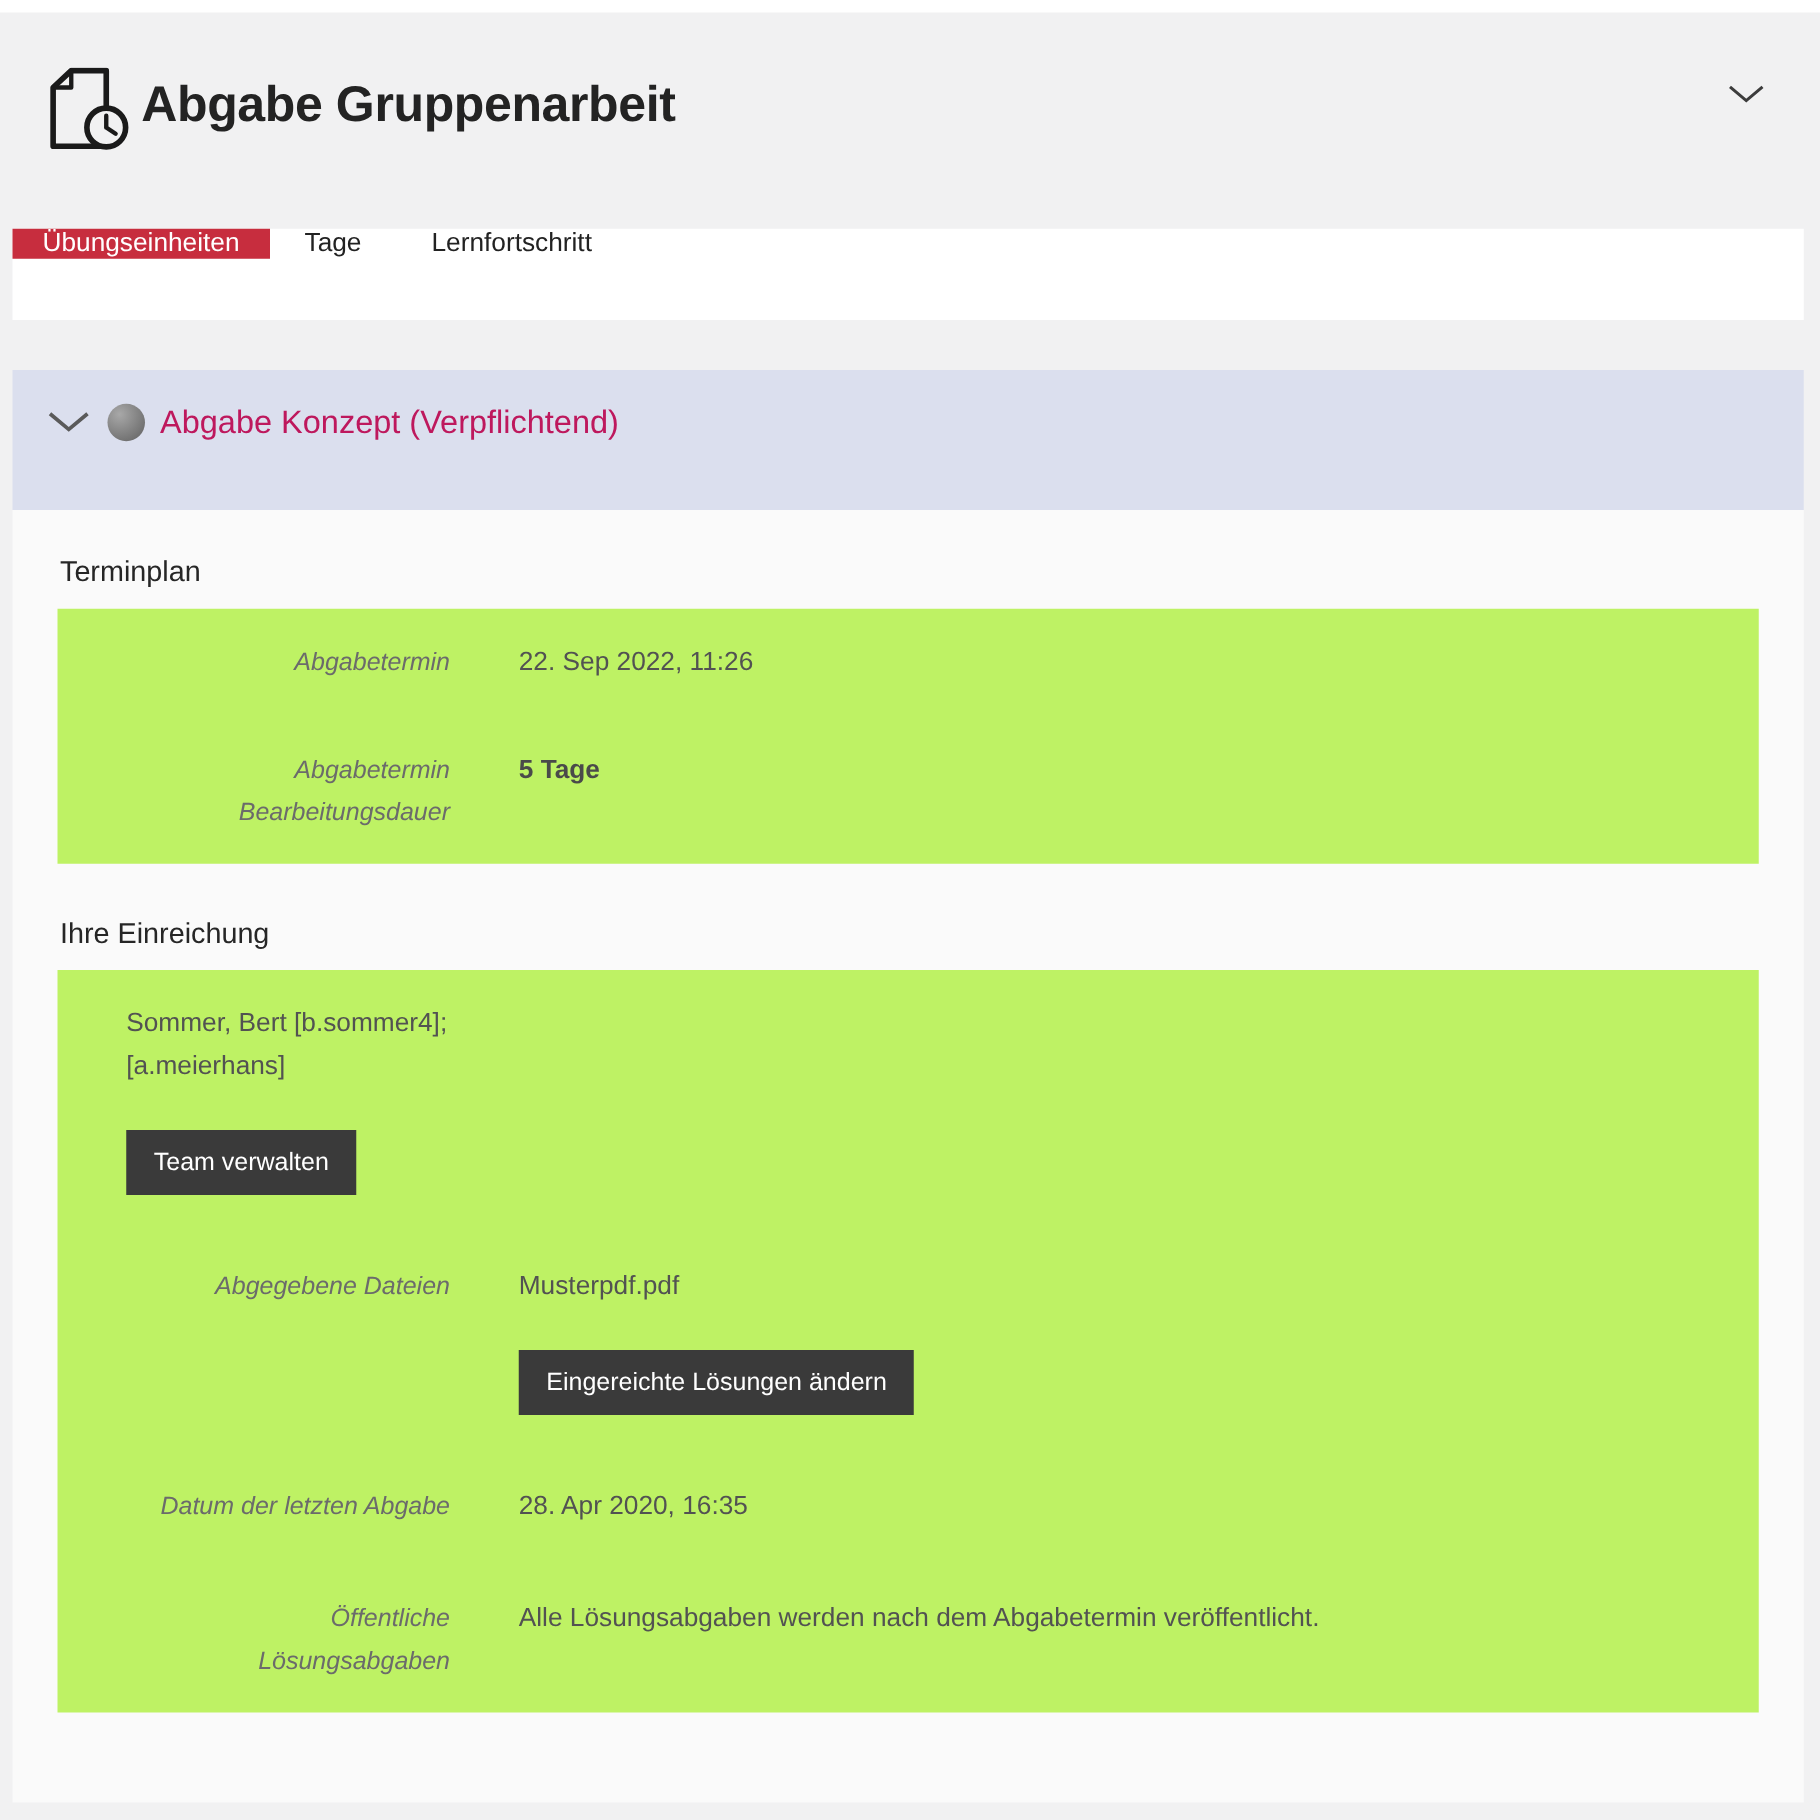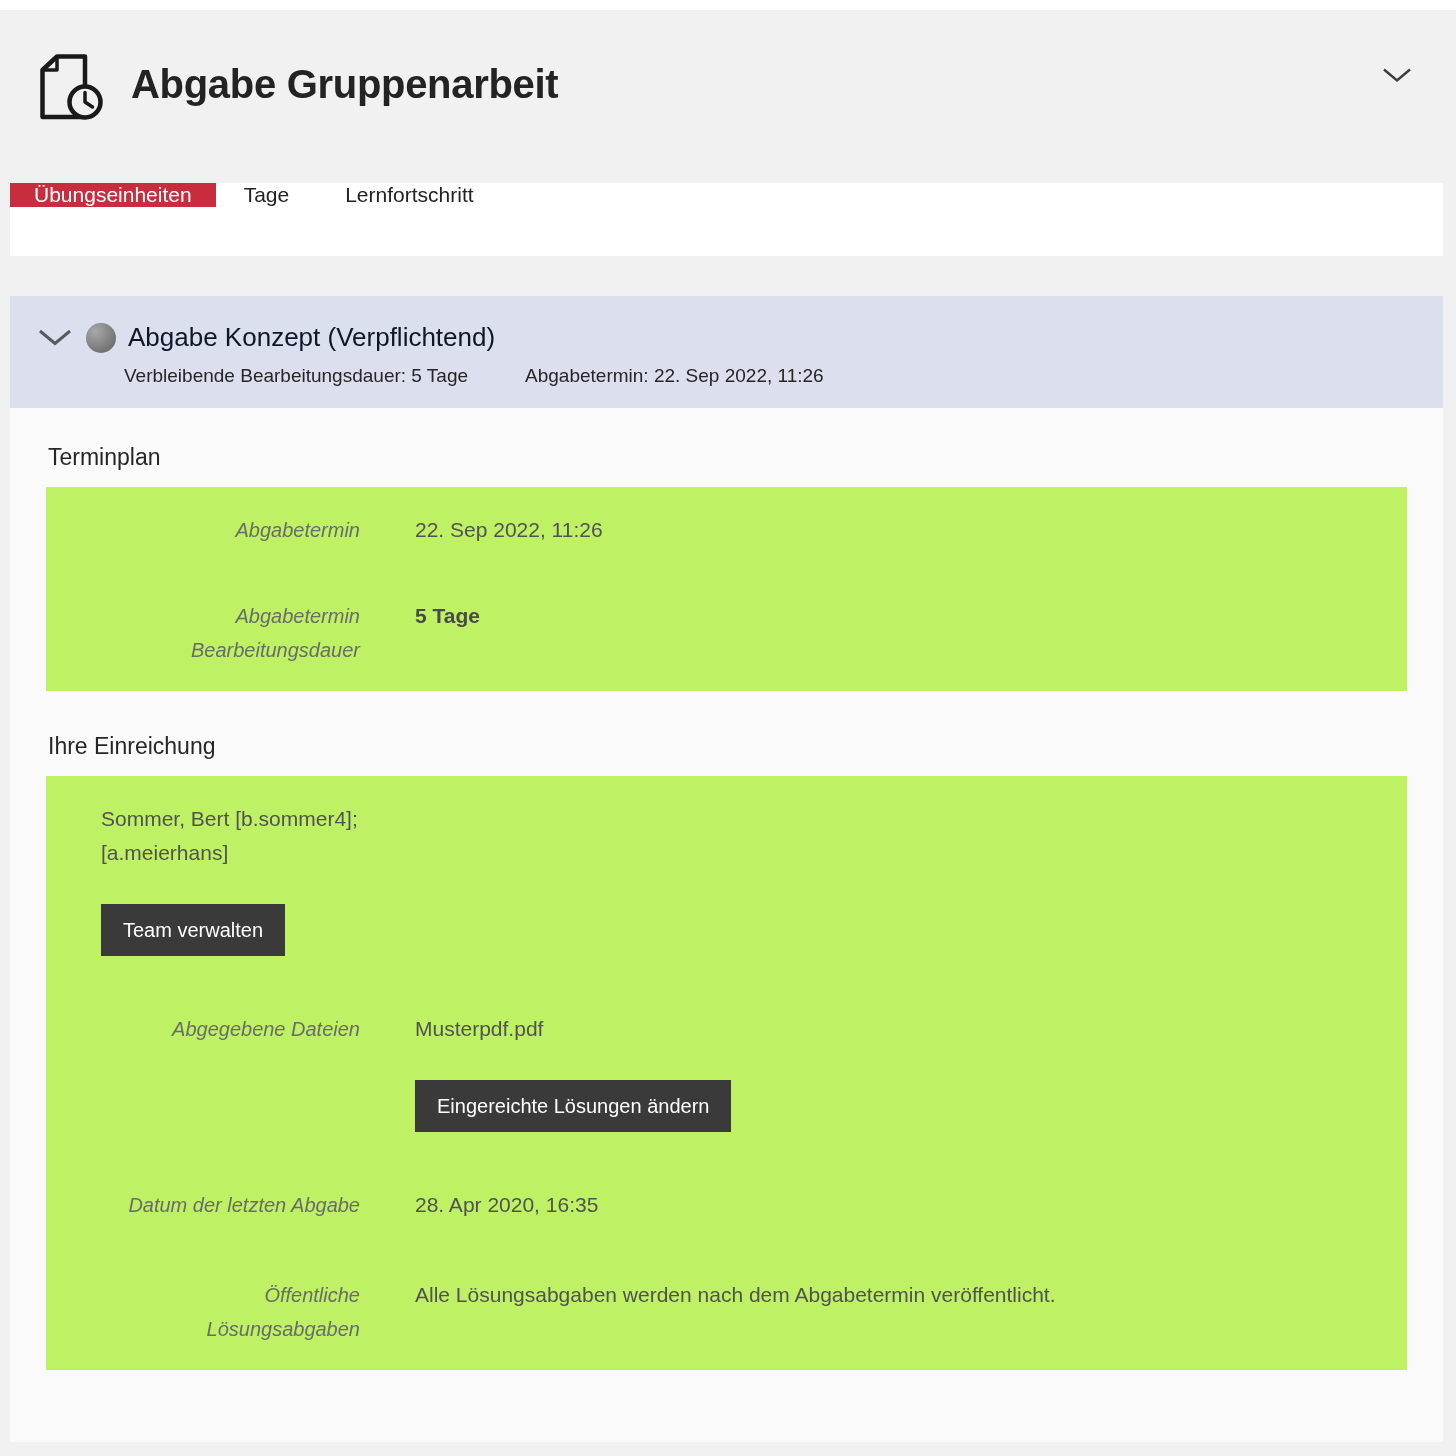--- a/index.html
+++ b/index.html
@@ -4,39 +4,39 @@
 <style>
   * { margin:0; padding:0; box-sizing:border-box; }
   html,body { width:1456px; height:1456px; background:#ffffff;
     font-family:"Liberation Sans", sans-serif; }
   .page { position:absolute; top:10px; left:0; width:1456px; height:1446px;
     background:#f1f1f2; overflow:hidden; }
 
   
   .header { position:relative; height:173px; }
   .exercise-icon { position:absolute; left:40px; top:44px; }
-  .page-title { position:absolute; left:131px; top:52px; font-size:40px;
+  .page-title { position:absolute; left:113px; top:52px; font-size:40px;
     font-weight:700; color:#232323; letter-spacing:-0.3px; white-space:nowrap; }
   .header-chevron { position:absolute; right:44px; top:57px; cursor:pointer; }
 
   
   .tabbar { margin:0 13px 0 10px; height:73px; background:#ffffff;
     display:flex; align-items:flex-start; }
   .tab { display:flex; align-items:center; padding:0 28px; font-size:21px;
     color:#222222; cursor:pointer; white-space:nowrap; }
   .tab.active { background:var(--accent,#c72d3e); color:#ffffff; padding:0 24px; }
 
   
   .banner { margin:40px 13px 0 10px; height:112px; background:#dbdfee;
     padding:26px 28px 0 28px; }
   .banner-head { display:flex; align-items:center; }
   .banner-chevron { cursor:pointer; flex:0 0 auto; display:flex; }
   .status-dot { width:30px; height:30px; border-radius:50%; margin-left:14px;
     background:radial-gradient(circle at 32% 28%, #a8a8a8, #6e6e6e 80%); }
-  .banner-title { margin-left:12px; font-size:26px; color:#0f172a; white-space:nowrap; }
+  .banner-title { margin-left:12px; font-size:26px; color:#be185d; white-space:nowrap; }
   .banner-info { margin:12px 0 0 86px; display:flex; gap:57px; font-size:19px;
     color:#262626; white-space:nowrap; }
 
   
   .content { margin:0 13px 0 10px; background:#fafafa; padding:36px 36px 72px 36px; }
   h2.section-heading { font-size:23px; font-weight:400; color:#262626;
     margin:0 0 16px 2px; }
   .card { background:#bef264; padding:26px 0 24px 0; }
   .card + h2.section-heading { margin-top:42px; }
   .form-row { display:grid; grid-template-columns:314px 1fr; }
@@ -88,24 +88,20 @@
   <div class="banner">
     <div class="banner-head">
       <span class="banner-chevron">
         <svg width="34" height="19" viewBox="0 0 34 19">
           <polyline points="2,3 17,15.5 32,3" fill="none" stroke="#5a5a5a" stroke-width="3"></polyline>
         </svg>
       </span>
       <span class="status-dot"></span>
       <span class="banner-title">Abgabe Konzept (Verpflichtend)</span>
     </div>
-    <div class="banner-info">
-      <span>Verbleibende Bearbeitungsdauer: 5 Tage</span>
-      <span>Abgabetermin: 22. Sep 2022, 11:26</span>
-    </div>
   </div>
 
   <div class="content">
 
     <h2 class="section-heading">Terminplan</h2>
     <div class="card">
       <div class="form-row">
         <div class="row-label">
           <span>Abgabetermin</span>
         </div>

